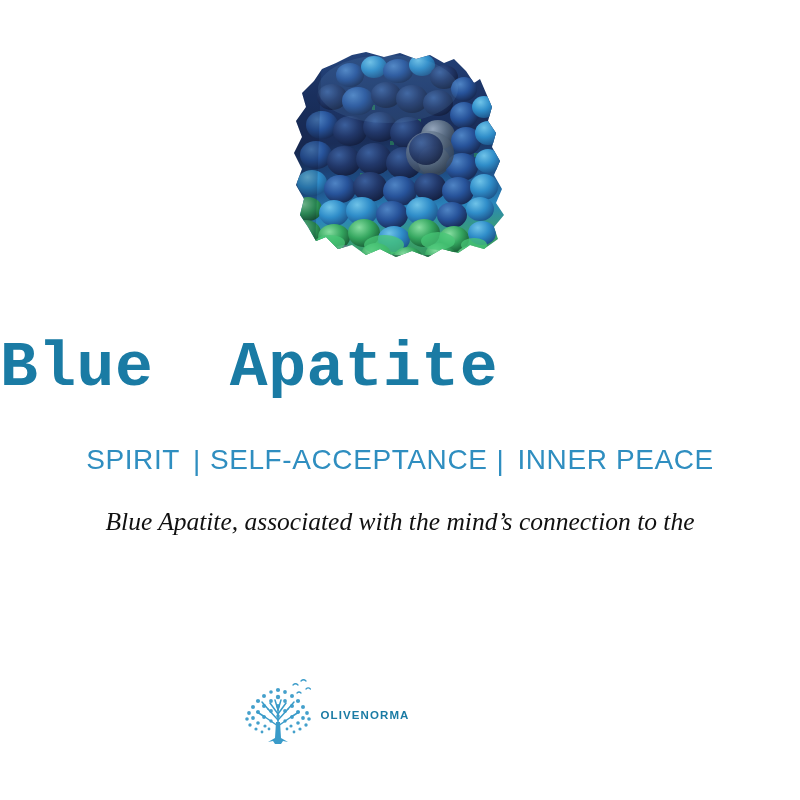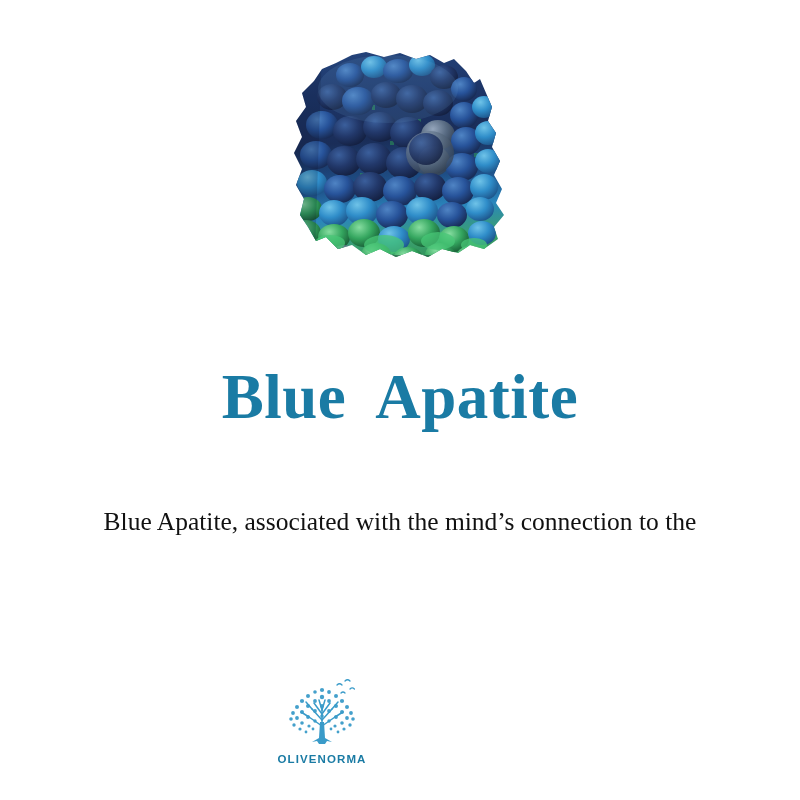--- a/index.html
+++ b/index.html
@@ -39,29 +39,28 @@
     height: 232px;
     display: block;
   }
 
   
   .title {
     position: absolute;
     left: 0;
     top: 336px;
     width: 800px;
-    text-align: center;
-    font-family: Liberation Serif, serif;
+    text-align: left;
+    font-family: Liberation Mono, monospace;
     font-weight: 700;
     font-size: 63px;
     line-height: 1.05;
     letter-spacing: 0.5px;
     color: #1a7ba4;
     white-space: pre;
-    margin-top: 28px;
   }
 
   
   .subtitle {
     position: absolute;
     left: 0;
     top: 444px;
     width: 800px;
     text-align: center;
     font-family: "Liberation Sans", sans-serif;
@@ -86,30 +85,30 @@
     position: absolute;
     left: 40px;
     top: 500px;
     width: 720px;
     text-align: center;
     font-family: "Liberation Serif", "DejaVu Serif", serif;
     font-size: 25.5px;
     line-height: 44px;
     color: #111111;
   }
-  .description .line { display: block; white-space: nowrap; }
+  .description .line { display: block; white-space: nowrap; font-style: italic; }
 
   
   .logo {
     position: absolute;
     left: 0;
     top: 676px;
     width: 644px;
     display: flex;
-    flex-direction: column;
+    flex-direction: row;
     align-items: center;
     justify-content: center;
   }
   .logo-mark { width: 86px; height: 74px; display: block; }
   .logo-word {
     margin-top: 3px;
     font-family: "Liberation Sans", sans-serif;
     font-weight: 700;
     font-size: 11.5px;
     letter-spacing: 1.1px;
@@ -279,20 +278,21 @@
 
         <path d="M0,0 L34,0 L26,232 L0,232 Z" fill="#0c1530" opacity="0.22"></path>
 
         <ellipse cx="100" cy="40" rx="70" ry="34" fill="#7fb6e0" opacity="0.12"></ellipse>
       </g>
     </svg>
   </div>
 
   <div class="title">Blue  Apatite</div>
 
+  <div class="subtitle"><span class="kw">SPIRIT</span><span class="sep gap-left">|</span><span class="kw">SELF-ACCEPTANCE</span><span class="sep gap-right">|</span><span class="kw">INNER PEACE</span></div>
 
   <div class="description">
     <span class="line">Blue Apatite, associated with the mind’s connection to the</span>
   </div>
 
   <div class="logo">
     <svg class="logo-mark" viewBox="0 0 86 74">
       <g fill="#3a9bc9">
 
         <g opacity="0.95">

